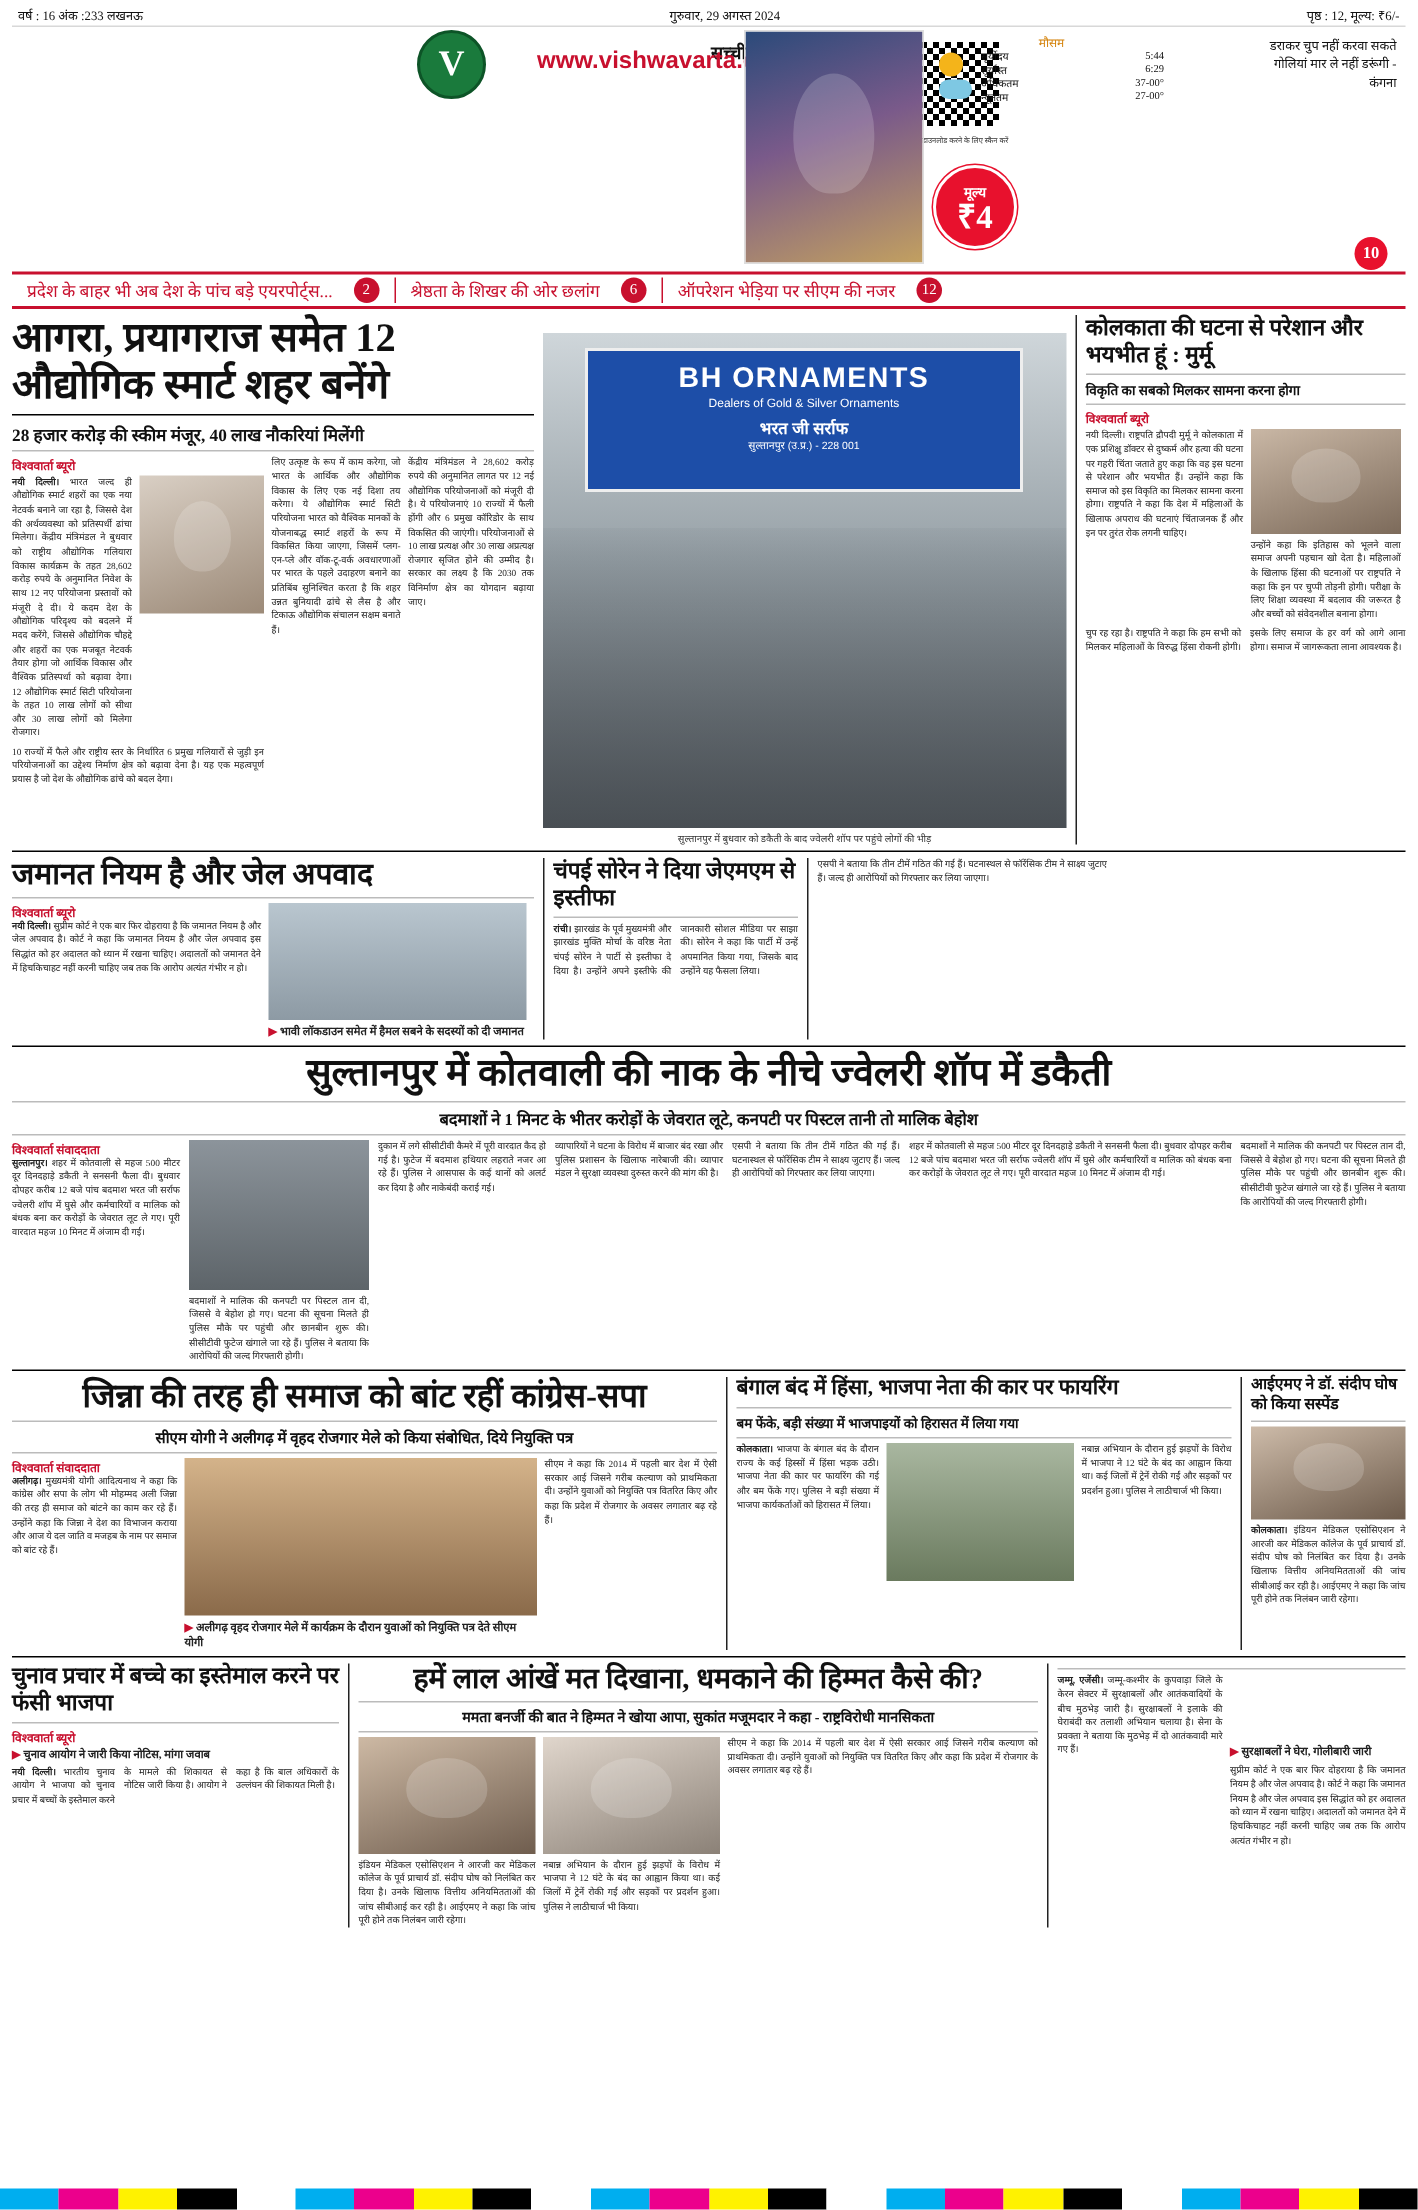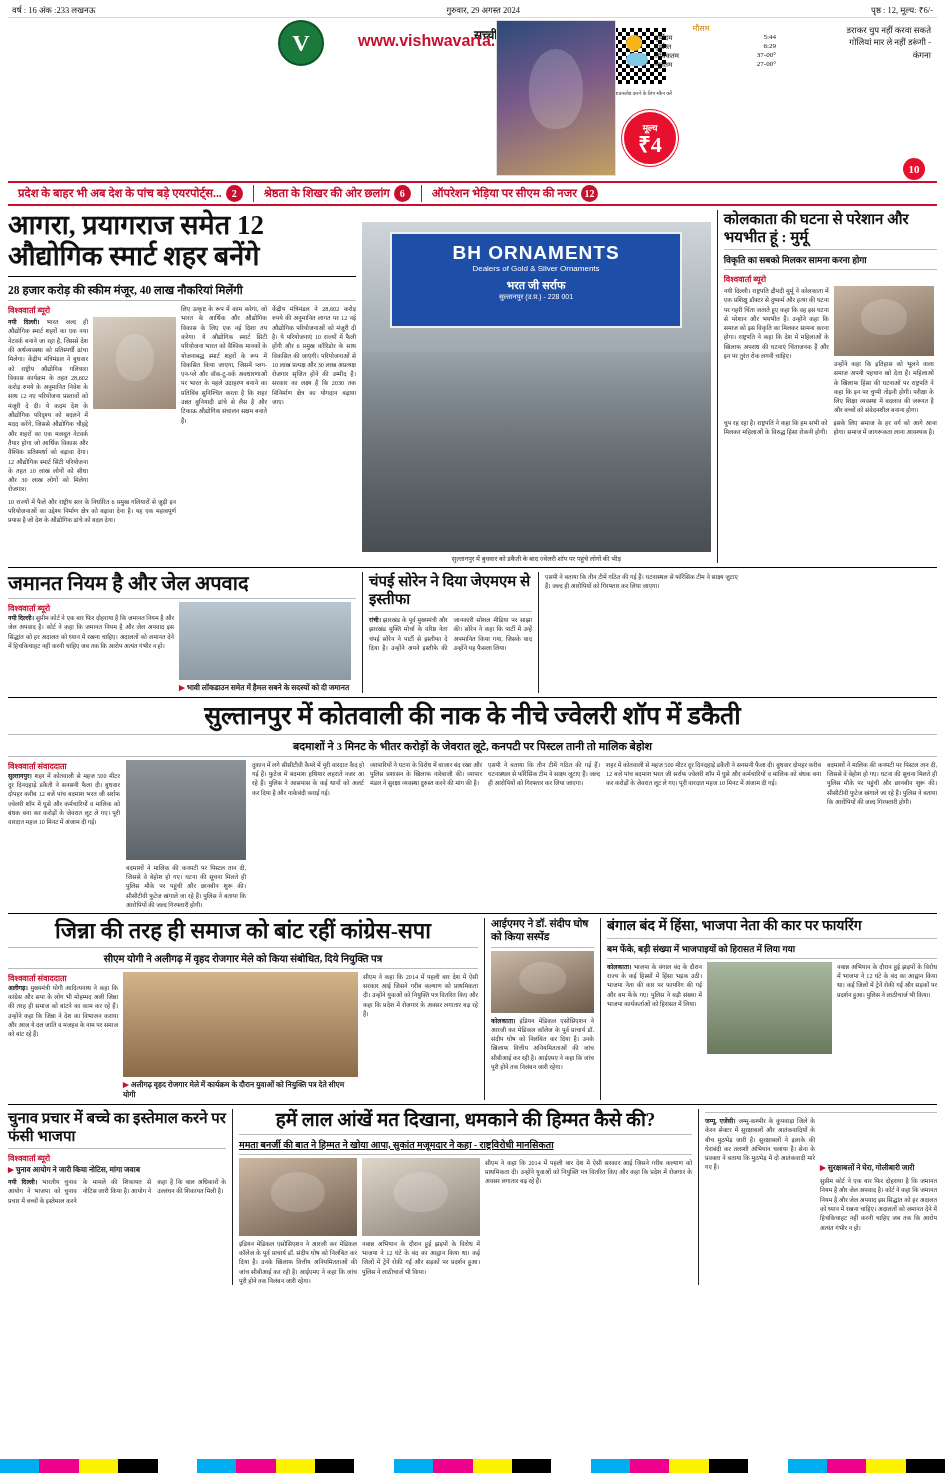--- a/index.html
+++ b/index.html
@@ -80,21 +80,21 @@
     position:absolute; right:12px; top:140px; width:22px;height:22px;border-radius:50%;
     background:#e8112d;color:#fff;font-size:11px;font-weight:bold;
     display:flex;align-items:center;justify-content:center;
   }
 
   
   .redstrip {
     display:flex; align-items:center; gap:0; margin:3px 0 4px 0;
     border-top:2px solid #c8102e; border-bottom:2px solid #c8102e; padding:2px 0;
   }
-  .rs-item { display:flex; align-items:flex-start; gap:4px; padding:0 10px; font-size:11.5px; font-weight:bold; color:#c8102e; }
+  .rs-item { display:flex; align-items:center; gap:14px; padding:0 10px; font-size:11.5px; font-weight:normal; color:#c8102e; }
   .rs-num {
     width:17px;height:17px;border-radius:50%;background:#c8102e;color:#fff;
     font-size:10px;display:flex;align-items:center;justify-content:center;
   }
   .rs-sep { width:1px; background:#c8102e; align-self:stretch; }
 
   
   .cols { display:flex; gap:6px; }
   .kicker { font-size:8px; font-weight:bold; color:#c8102e; }
   .body {
@@ -307,21 +307,21 @@
     <div style="flex:1;border-left:1px solid #222;padding-left:6px;">
       <div class="body" style="column-count:2;">एसपी ने बताया कि तीन टीमें गठित की गई हैं। घटनास्थल से फॉरेंसिक टीम ने साक्ष्य जुटाए हैं। जल्द ही आरोपियों को गिरफ्तार कर लिया जाएगा।</div>
     </div>
   </div>
 
   <div class="divline"></div>
 
   <div>
     <div class="bigbanner">सुल्तानपुर में कोतवाली की नाक के नीचे ज्वेलरी शॉप में डकैती</div>
     <div class="thinline"></div>
-    <div style="font-size:11px;font-weight:bold;text-align:center;">बदमाशों ने 3 मिनट के भीतर करोड़ों के जेवरात लूटे, कनपटी पर पिस्टल तानी तो मालिक बेहोश</div>
+    <div style="font-size:11px;font-weight:bold;text-align:center;">बदमाशों ने 1 मिनट के भीतर करोड़ों के जेवरात लूटे, कनपटी पर पिस्टल तानी तो मालिक बेहोश</div>
     <div class="thinline"></div>
     <div class="cols" style="margin-top:2px;">
       <div style="width:112px">
         <div class="kicker">विश्ववार्ता संवाददाता</div>
         <div class="body">
           <b>सुल्तानपुर।</b>
           <span>शहर में कोतवाली से महज 500 मीटर दूर दिनदहाड़े डकैती ने सनसनी फैला दी। बुधवार दोपहर करीब 12 बजे पांच बदमाश भरत जी सर्राफ ज्वेलरी शॉप में घुसे और कर्मचारियों व मालिक को बंधक बना कर करोड़ों के जेवरात लूट ले गए। पूरी वारदात महज 10 मिनट में अंजाम दी गई।</span>
         </div>
       </div>
       <div style="width:120px">
@@ -368,50 +368,50 @@
             <span class="redbullet">▶</span>
             <span>अलीगढ़ वृहद रोजगार मेले में कार्यक्रम के दौरान युवाओं को नियुक्ति पत्र देते सीएम योगी</span>
           </div>
         </div>
         <div style="flex:1">
             <div class="body">सीएम ने कहा कि 2014 में पहली बार देश में ऐसी सरकार आई जिसने गरीब कल्याण को प्राथमिकता दी। उन्होंने युवाओं को नियुक्ति पत्र वितरित किए और कहा कि प्रदेश में रोजगार के अवसर लगातार बढ़ रहे हैं।</div>
           </div>
       </div>
     </div>
 
+    <div style="flex:1;border-left:1px solid #222;padding-left:6px;">
+      <div style="font-size:14px;font-weight:bold;line-height:1.18;">बंगाल बंद में हिंसा, भाजपा नेता की कार पर फायरिंग</div>
+      <div class="thinline"></div>
+      <div style="font-size:9px;font-weight:bold;">बम फेंके, बड़ी संख्या में भाजपाइयों को हिरासत में लिया गया</div>
+      <div class="thinline"></div>
+      <div style="display:flex;gap:5px;">
+        <div style="width:95px">
+          <div class="body">
+            <b>कोलकाता।</b>
+            <span>भाजपा के बंगाल बंद के दौरान राज्य के कई हिस्सों में हिंसा भड़क उठी। भाजपा नेता की कार पर फायरिंग की गई और बम फेंके गए। पुलिस ने बड़ी संख्या में भाजपा कार्यकर्ताओं को हिरासत में लिया।</span>
+          </div>
+        </div>
+        <div style="width:125px">
+          <div class="photo" style="height:92px;background:linear-gradient(#a9b7a0,#6a7a5e);"></div>
+        </div>
+        <div style="flex:1">
+            <div class="body">नबान्न अभियान के दौरान हुई झड़पों के विरोध में भाजपा ने 12 घंटे के बंद का आह्वान किया था। कई जिलों में ट्रेनें रोकी गईं और सड़कों पर प्रदर्शन हुआ। पुलिस ने लाठीचार्ज भी किया।</div>
+          </div>
+      </div>
+    </div>
+
     <div style="width:110px;border-left:1px solid #222;padding-left:6px;">
       <div style="font-size:10.5px;font-weight:bold;line-height:1.2;">आईएमए ने डॉ. संदीप घोष को किया सस्पेंड</div>
       <div class="thinline"></div>
       <div class="photo facebox" style="height:62px;background:linear-gradient(160deg,#cdbba9,#6d5b4b);"></div>
       <div class="body" style="margin-top:3px">
         <b>कोलकाता।</b>
         <span>इंडियन मेडिकल एसोसिएशन ने आरजी कर मेडिकल कॉलेज के पूर्व प्राचार्य डॉ. संदीप घोष को निलंबित कर दिया है। उनके खिलाफ वित्तीय अनियमितताओं की जांच सीबीआई कर रही है। आईएमए ने कहा कि जांच पूरी होने तक निलंबन जारी रहेगा।</span>
       </div>
     </div>
-
-    <div style="flex:1;border-left:1px solid #222;padding-left:6px;">
-      <div style="font-size:14px;font-weight:bold;line-height:1.18;">बंगाल बंद में हिंसा, भाजपा नेता की कार पर फायरिंग</div>
-      <div class="thinline"></div>
-      <div style="font-size:9px;font-weight:bold;">बम फेंके, बड़ी संख्या में भाजपाइयों को हिरासत में लिया गया</div>
-      <div class="thinline"></div>
-      <div style="display:flex;gap:5px;">
-        <div style="width:95px">
-          <div class="body">
-            <b>कोलकाता।</b>
-            <span>भाजपा के बंगाल बंद के दौरान राज्य के कई हिस्सों में हिंसा भड़क उठी। भाजपा नेता की कार पर फायरिंग की गई और बम फेंके गए। पुलिस ने बड़ी संख्या में भाजपा कार्यकर्ताओं को हिरासत में लिया।</span>
-          </div>
-        </div>
-        <div style="width:125px">
-          <div class="photo" style="height:92px;background:linear-gradient(#a9b7a0,#6a7a5e);"></div>
-        </div>
-        <div style="flex:1">
-            <div class="body">नबान्न अभियान के दौरान हुई झड़पों के विरोध में भाजपा ने 12 घंटे के बंद का आह्वान किया था। कई जिलों में ट्रेनें रोकी गईं और सड़कों पर प्रदर्शन हुआ। पुलिस ने लाठीचार्ज भी किया।</div>
-          </div>
-      </div>
-    </div>
   </div>
 
   <div class="divline"></div>
 
   <div class="cols">
     <div style="width:218px">
       <div class="sec-head-sm">चुनाव प्रचार में बच्चे का इस्तेमाल करने पर फंसी भाजपा</div>
       <div class="thinline"></div>
       <div class="kicker">विश्ववार्ता ब्यूरो</div>
       <div class="bulletline" style="margin:2px 0;">
@@ -420,21 +420,21 @@
       </div>
       <div class="body" style="column-count:3;">
         <b>नयी दिल्ली।</b>
         <span>भारतीय चुनाव आयोग ने भाजपा को चुनाव प्रचार में बच्चों के इस्तेमाल करने के मामले की शिकायत से नोटिस जारी किया है। आयोग ने कहा है कि बाल अधिकारों के उल्लंघन की शिकायत मिली है।</span>
       </div>
     </div>
 
     <div style="width:460px;border-left:1px solid #222;padding-left:6px;">
       <div class="bigbanner2" style="font-size:19px">हमें लाल आंखें मत दिखाना, धमकाने की हिम्मत कैसे की?</div>
       <div class="thinline"></div>
-      <div style="font-size:9.5px;font-weight:bold;text-decoration:underline;">ममता बनर्जी की बात ने हिम्मत ने खोया आपा, सुकांत मजूमदार ने कहा - राष्ट्रविरोधी मानसिकता</div>
+      <div style="font-size:9.5px;font-weight:bold;text-align:center;">ममता बनर्जी की बात ने हिम्मत ने खोया आपा, सुकांत मजूमदार ने कहा - राष्ट्रविरोधी मानसिकता</div>
       <div class="thinline"></div>
       <div style="display:flex;gap:5px;">
         <div style="width:118px">
           <div class="photo facebox" style="height:78px;background:linear-gradient(160deg,#cdb9a4,#6f5d4e);"></div>
           <div class="body" style="margin-top:3px">इंडियन मेडिकल एसोसिएशन ने आरजी कर मेडिकल कॉलेज के पूर्व प्राचार्य डॉ. संदीप घोष को निलंबित कर दिया है। उनके खिलाफ वित्तीय अनियमितताओं की जांच सीबीआई कर रही है। आईएमए ने कहा कि जांच पूरी होने तक निलंबन जारी रहेगा।</div>
         </div>
         <div style="width:118px">
           <div class="photo facebox" style="height:78px;background:linear-gradient(160deg,#e0d6cc,#8b8177);"></div>
           <div class="body" style="margin-top:3px">नबान्न अभियान के दौरान हुई झड़पों के विरोध में भाजपा ने 12 घंटे के बंद का आह्वान किया था। कई जिलों में ट्रेनें रोकी गईं और सड़कों पर प्रदर्शन हुआ। पुलिस ने लाठीचार्ज भी किया।</div>
         </div>

